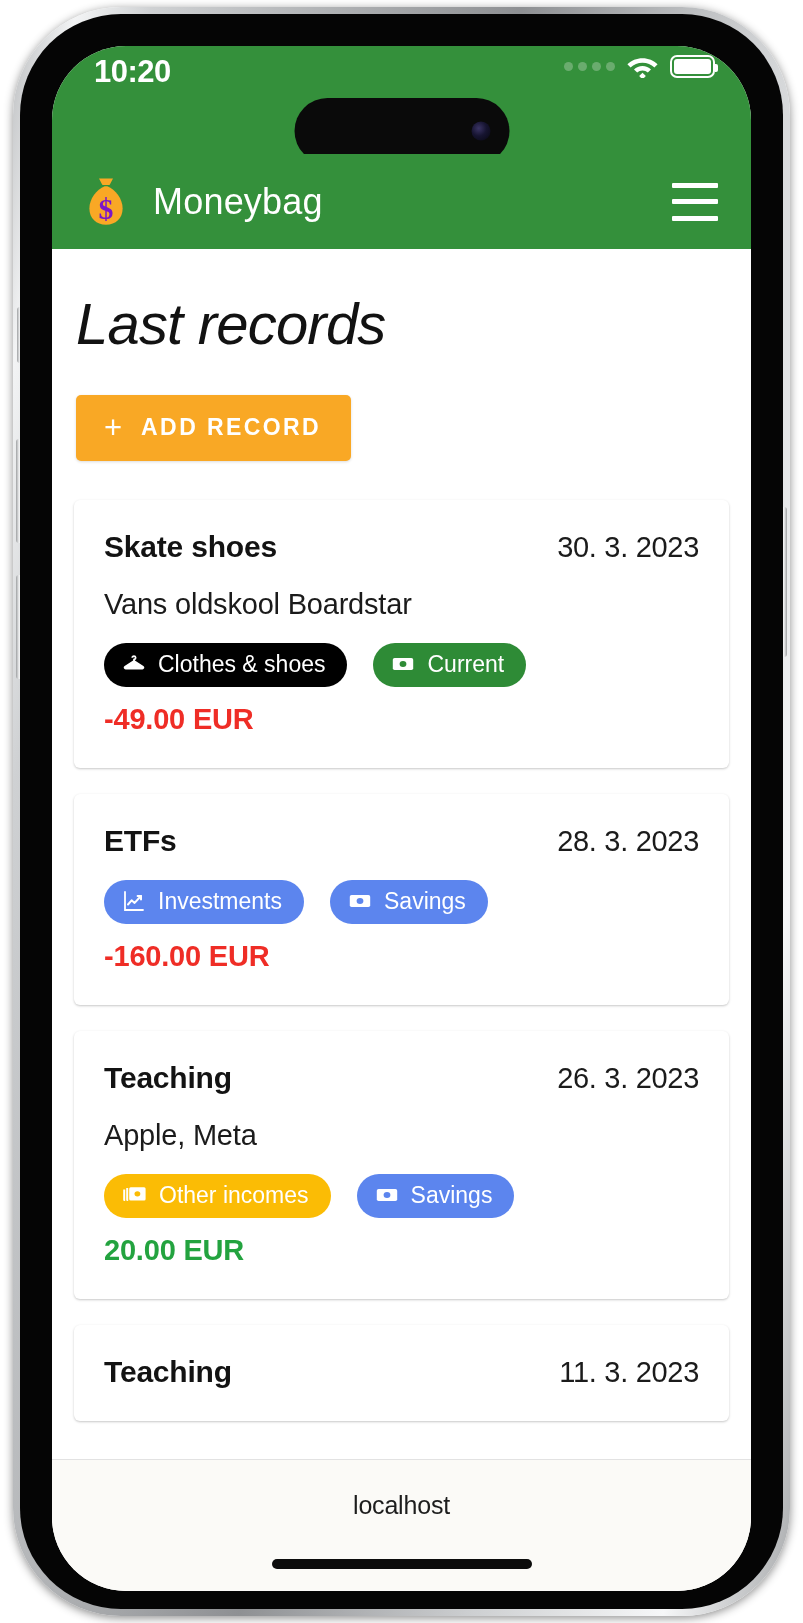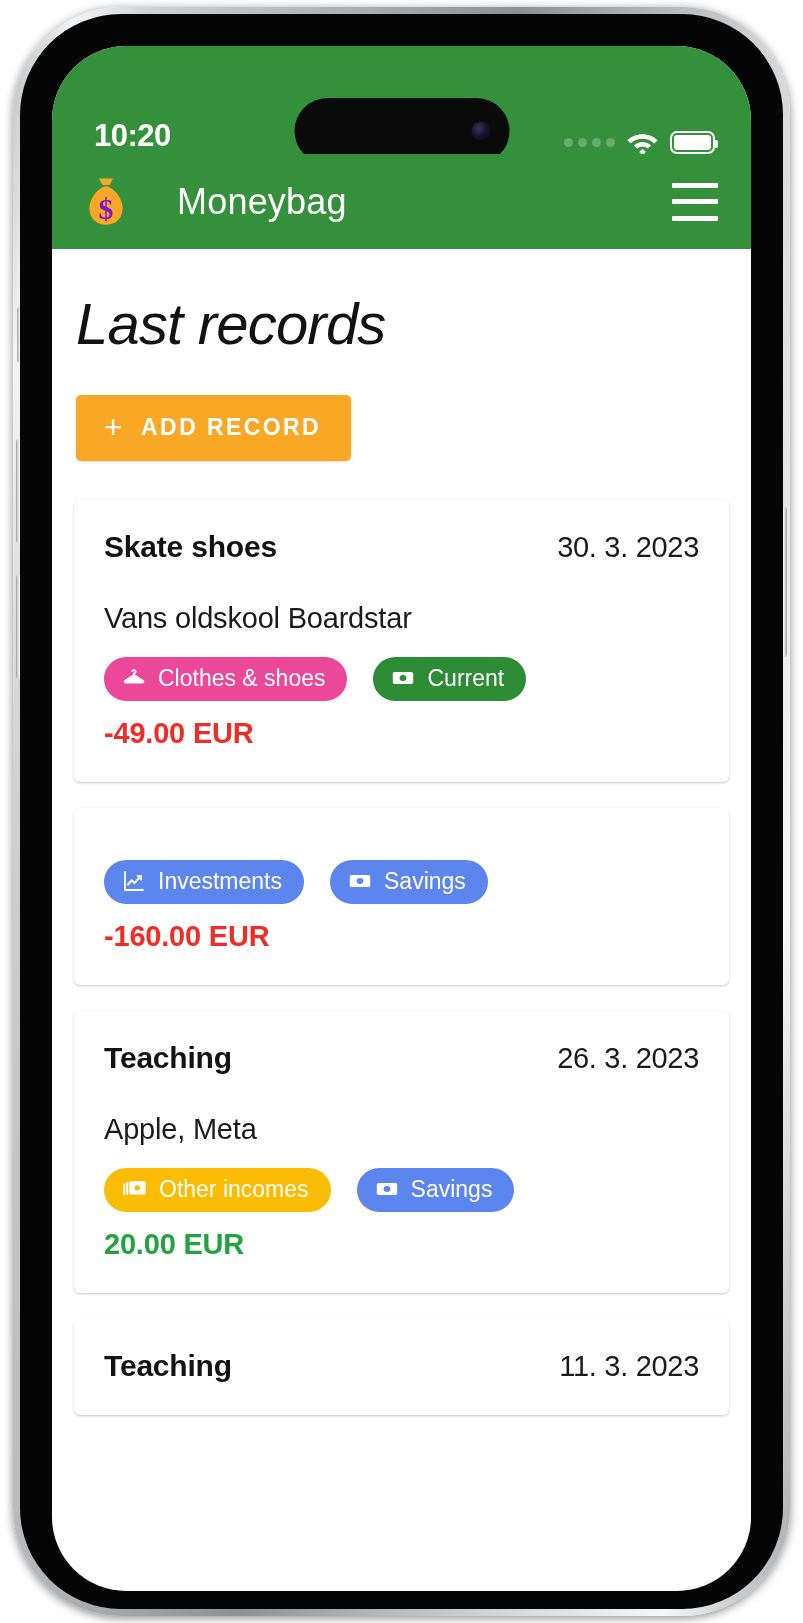--- a/index.html
+++ b/index.html
@@ -44,21 +44,21 @@
   #mute-switch  { left: 4px; top: 300px;  width: 7px; height: 56px; }
   #volume-up    { left: 3px; top: 432px;  width: 8px; height: 104px; }
   #volume-down  { left: 3px; top: 568px;  width: 8px; height: 104px; }
   #power-button { right: 3px; top: 500px; width: 8px; height: 150px;
                   background: linear-gradient(270deg,#9fa1a3 0%, #e9eaeb 35%, #fdfdfd 60%, #b4b6b8 100%); }
 
   
   #status-bar {
     position: absolute; left: 0; top: 0; width: 699px; height: 108px;
     background: #34903b;
-    display: flex; align-items: flex-end; justify-content: space-between;
+    display: flex; align-items: flex-start; justify-content: space-between;
     padding: 0 36px 0 42px;
   }
   #status-time {
     color: #ffffff; font-size: 31px; font-weight: 700;
     letter-spacing: -0.5px; margin-top: 8px;
   }
   #status-right { display: flex; align-items: center; gap: 11px; margin-top: 8px; }
   #signal-dots { display: flex; gap: 5px; align-items: center; }
   #signal-dots i { display: block; width: 9px; height: 9px; border-radius: 50%;
                    background: #6aac6e; }
@@ -83,21 +83,21 @@
   }
 
   
   #app-header {
     position: absolute; left: 0; top: 108px; width: 699px; height: 95px;
     background: #34903b;
     display: flex; align-items: center; padding: 0 33px 0 26px;
   }
   #brand { display: flex; align-items: center; gap: 19px; flex: 1; }
   #moneybag-icon { width: 56px; height: 56px; display: block; }
-  #app-title { color: #ffffff; font-size: 36px; font-weight: 400; letter-spacing: .2px; margin-left: 24px; }
+  #app-title { color: #ffffff; font-size: 36px; font-weight: 400; letter-spacing: .2px; }
   #menu-button {
     width: 46px; height: 38px; display: flex; flex-direction: column;
     justify-content: space-between; cursor: pointer;
   }
   #menu-button i { display: block; height: 5px; background: #ffffff; border-radius: 1px; }
 
   
   #app-content {
     position: absolute; left: 0; top: 203px; width: 699px; height: 1210px;
     background: #ffffff; overflow: hidden;
@@ -118,21 +118,21 @@
 
   #records-list { padding: 39px 22px 0 22px; }
   .record-card {
     background: #ffffff; border-radius: 6px; margin-bottom: 26px;
     padding: 30px 30px 32px 30px;
     box-shadow: 0 1px 3px rgba(0,0,0,.13), 0 1px 2px rgba(0,0,0,.10);
   }
   .record-top { display: flex; justify-content: space-between; align-items: baseline; }
   .record-title { font-size: 30px; font-weight: 700; color: #131313; letter-spacing: -0.2px; }
   .record-date  { font-size: 29px; font-weight: 400; color: #1b1b1b; letter-spacing: -0.3px; }
-  .record-note  { font-size: 29px; font-weight: 400; color: #1b1b1b; margin-top: 38px; letter-spacing: -0.2px; }
+  .record-note  { font-size: 29px; font-weight: 400; color: #1b1b1b; margin-top: 24px; letter-spacing: -0.2px; }
   .record-chips { display: flex; gap: 26px; margin-top: 22px; }
   .chip {
     display: inline-flex; align-items: center; gap: 12px;
     border-radius: 999px; padding: 8px 22px 9px 18px;
     color: #ffffff; font-size: 23px; font-weight: 400; white-space: nowrap;
     cursor: pointer;
   }
   .chip svg { display: block; flex: 0 0 auto; }
   .record-amount { margin-top: 16px; font-size: 29px; font-weight: 700; letter-spacing: -0.2px; }
   .amount-negative { color: #ef2d26; }
@@ -214,41 +214,45 @@
         </button>
 
         <div id="records-list">
             <div class="record-card">
               <div class="record-top">
                 <div class="record-title">Skate shoes</div>
                 <div class="record-date">30. 3. 2023</div>
               </div>
               <div class="record-note">Vans oldskool Boardstar</div>
               <div class="record-chips">
-                <span class="chip" style="background: #ec4899; color: rgb(176, 40, 31);">
+                <span class="chip" style="background: #000000; color: rgb(176, 40, 31);">
                   <span style="display: inline-flex;">
                     <svg width="24" height="24" viewBox="0 0 24 24">
                       <path d="M12 3.2a2.6 2.6 0 0 0-2.6 2.6h1.8a.8.8 0 1 1 .8.8c-.5 0-.9.4-.9.9v1.1L2.6 14c-.6.4-.9 1-.9 1.6 0 1.1.9 1.9 2 1.9h16.6c1.1 0 2-.8 2-1.9 0-.6-.3-1.2-.9-1.6l-8.5-5.4v-.4A2.6 2.6 0 0 0 12 3.2z" fill="#ffffff"></path>
                     </svg>
                   </span>
                   <span style="color: rgb(255, 255, 255);">Clothes &amp; shoes</span>
                 </span>
                 <span class="chip" style="background: rgb(46, 139, 54); color: rgb(46, 139, 54);">
                   <span style="display: inline-flex;">
                     <svg width="24" height="24" viewBox="0 0 24 24">
                       <rect x="1.8" y="6" width="20.4" height="12" rx="1.8" fill="#ffffff"></rect>
                       <ellipse cx="12" cy="12" rx="3.4" ry="3" fill="currentColor"></ellipse>
                     </svg>
                   </span>
                   <span style="color: rgb(255, 255, 255);">Current</span>
                 </span>
               </div>
               <div class="record-amount amount-negative">-49.00 EUR</div>
             </div>
             <div class="record-card">
+              <div class="record-top">
+                <div class="record-title">ETFs</div>
+                <div class="record-date">28. 3. 2023</div>
+              </div>
               <div class="record-chips">
                 <span class="chip" style="background: rgb(92, 133, 238); color: rgb(92, 133, 238);">
                   <span style="display: inline-flex;">
                     <svg width="24" height="24" viewBox="0 0 24 24">
                       <path d="M3 3v18h18" stroke="#ffffff" stroke-width="1.8" fill="none" stroke-linecap="round"></path>
                       <path d="M6 15.5l3.6-4.2 3 2.6L19 7" stroke="#ffffff" stroke-width="2" fill="none" stroke-linecap="round" stroke-linejoin="round"></path>
                       <path d="M15.6 7H19v3.4" stroke="#ffffff" stroke-width="2" fill="none" stroke-linecap="round" stroke-linejoin="round"></path>
                     </svg>
                   </span>
                   <span style="color: rgb(255, 255, 255);">Investments</span>
@@ -297,16 +301,20 @@
             </div>
             <div class="record-card">
               <div class="record-top">
                 <div class="record-title">Teaching</div>
                 <div class="record-date">11. 3. 2023</div>
               </div>
             </div>
           </div>
       </div>
 
+      <div id="browser-bar">
+        <div id="browser-host">localhost</div>
+        <div id="home-indicator"></div>
+      </div>
 
     </div>
   </div>
 </div>
 
 </body></html>

